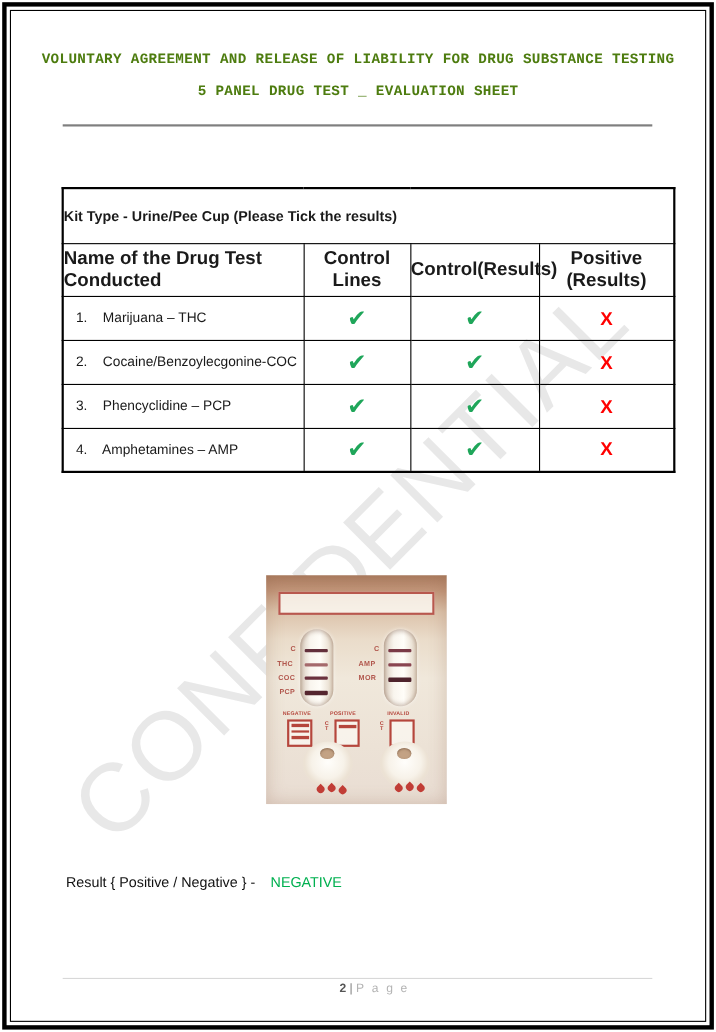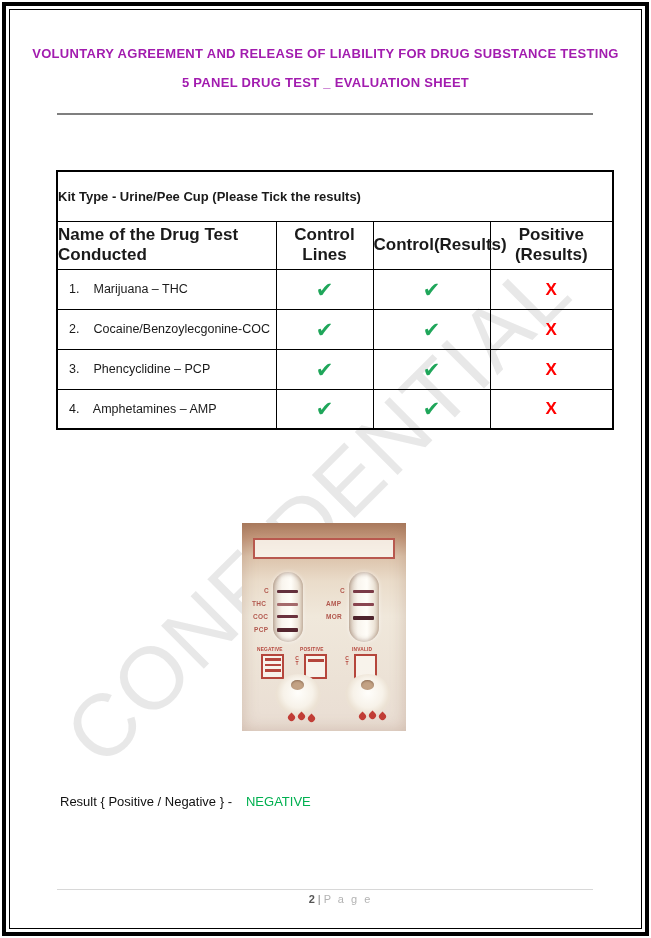--- a/index.html
+++ b/index.html
@@ -14,22 +14,22 @@
 
   
   .watermark{position:absolute;left:318px;top:512px;
              transform:translate(-50%,-50%) rotate(-45deg);
              font-size:88px;letter-spacing:2px;white-space:nowrap;
              color:rgba(120,120,120,0.17);z-index:0;
              font-family:"Liberation Sans",sans-serif;}
 
   
   .title{position:absolute;left:0;width:651px;text-align:center;z-index:1;
-         font-family:Liberation Sans, sans-serif;font-weight:bold;
-         color:#a21caf;font-size:13px;letter-spacing:.3px;}
+         font-family:Liberation Mono, monospace;font-weight:bold;
+         color:#4d7c0f;font-size:13px;letter-spacing:.3px;}
   .title1{top:46px;}
   .title2{top:75px;}
   .head-rule{position:absolute;top:113px;left:57px;width:536px;
              border-top:2px solid #7f7f7f;z-index:1;}
 
   
   .dtable{position:absolute;left:56px;top:170px;width:556px;z-index:1;
           border-collapse:collapse;table-layout:fixed;
           font-size:12.5px;color:#1a1a1a;background:transparent;}
   .dtable td,.dtable th{border:1.5px solid #000;padding:0;background:transparent;}

